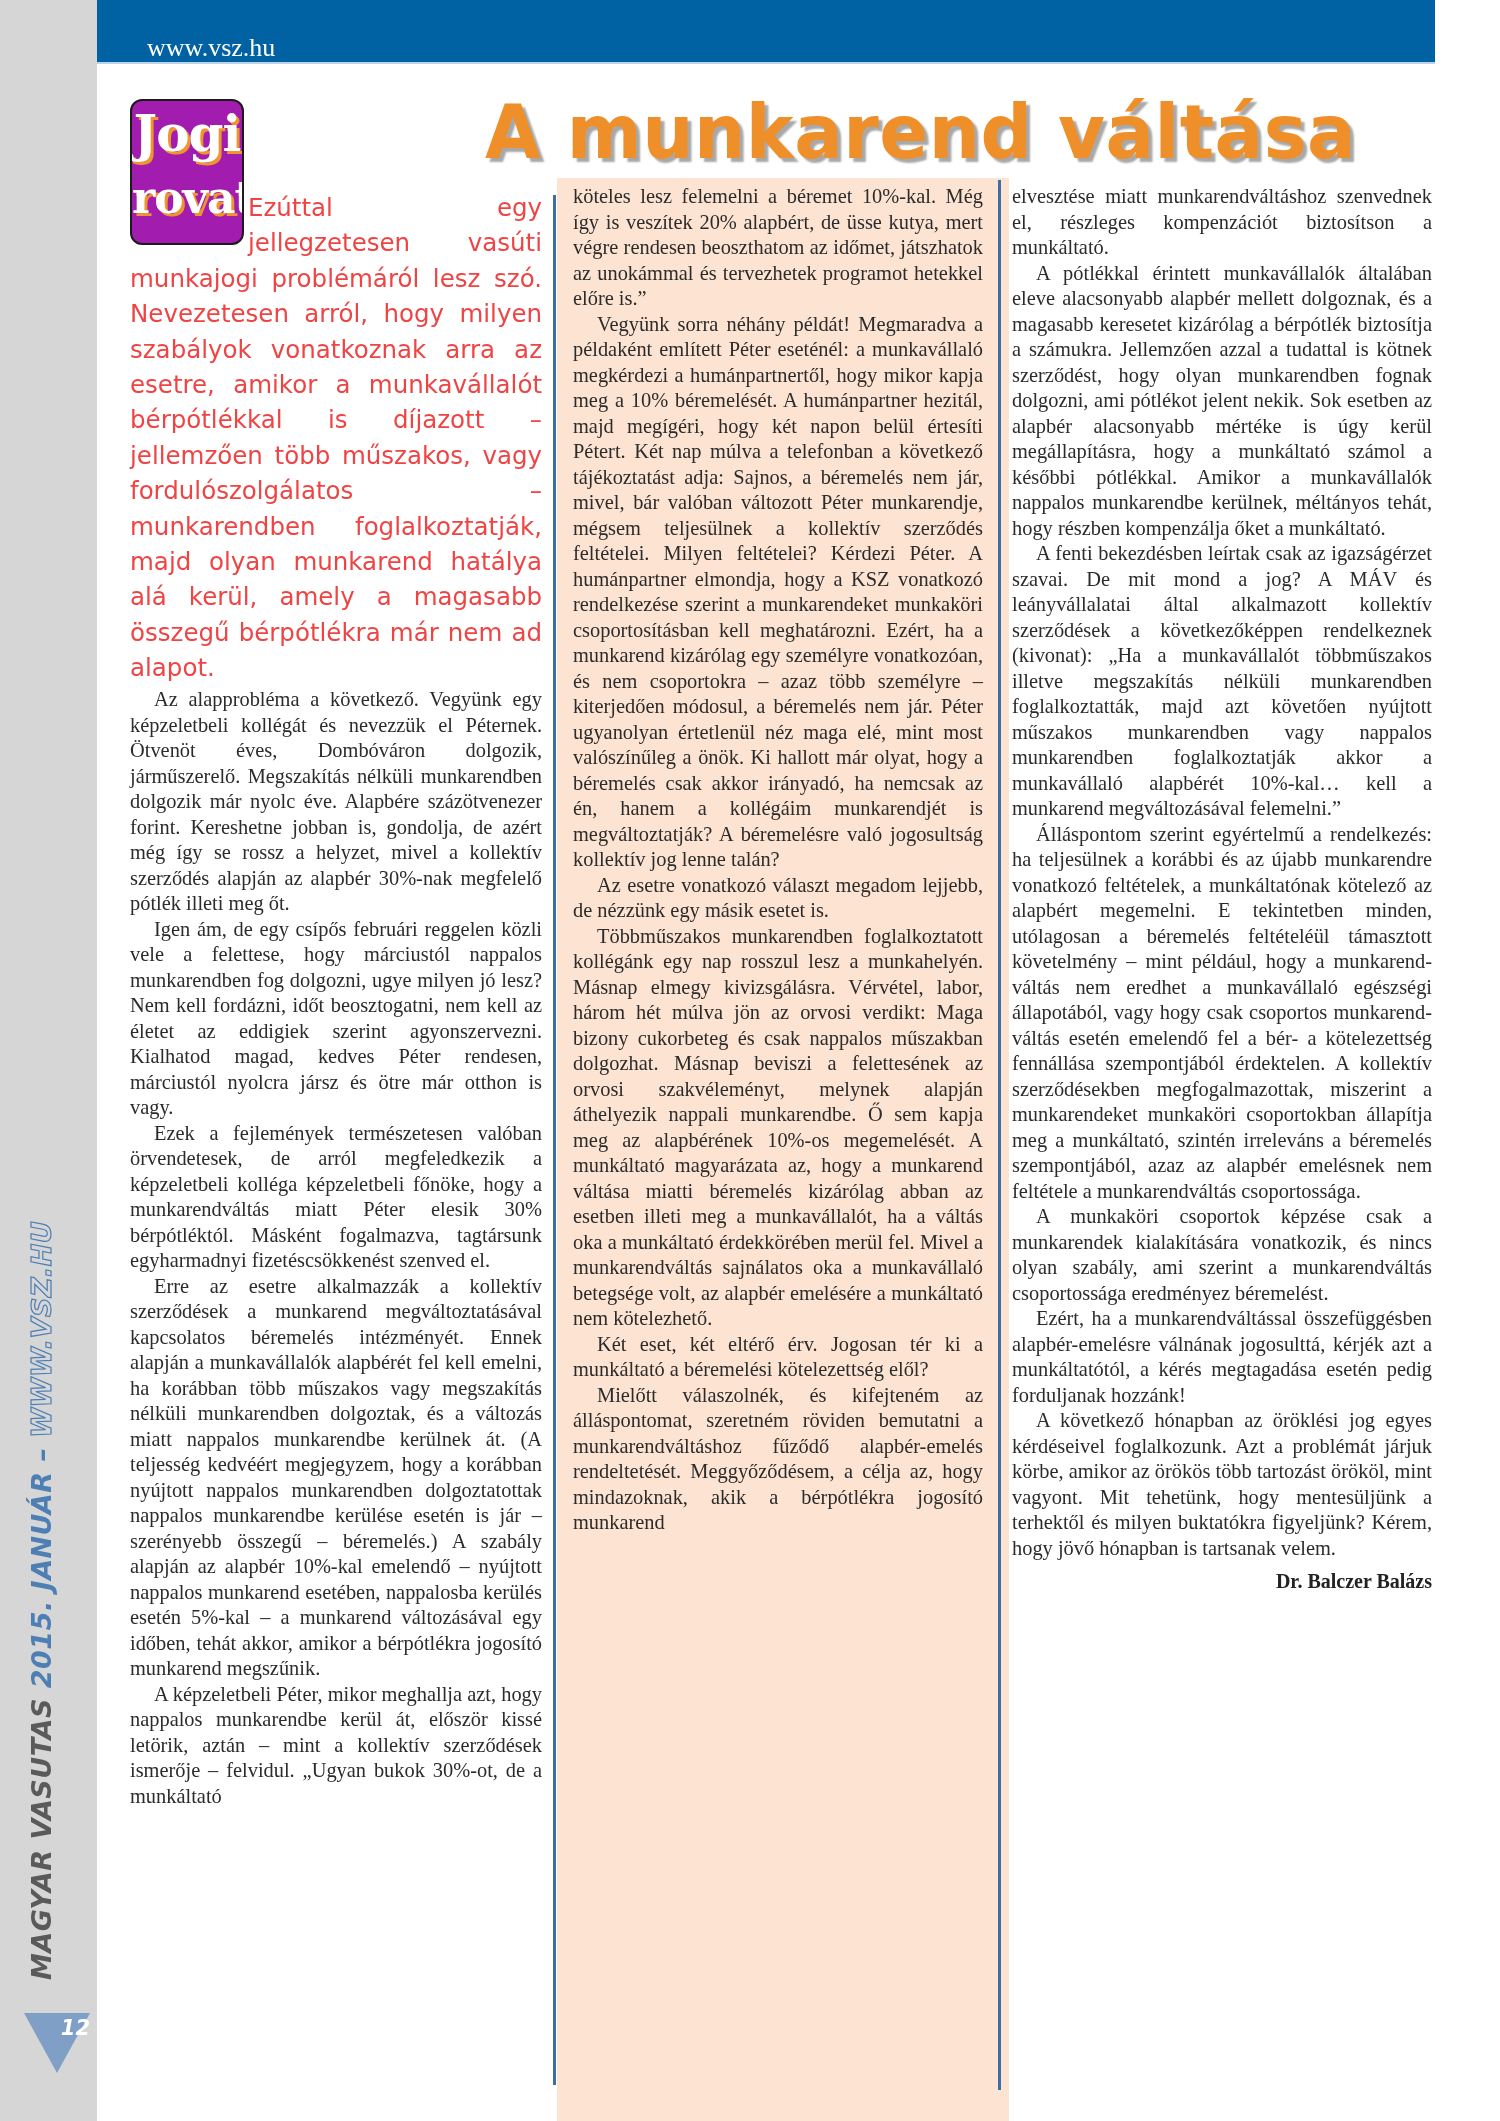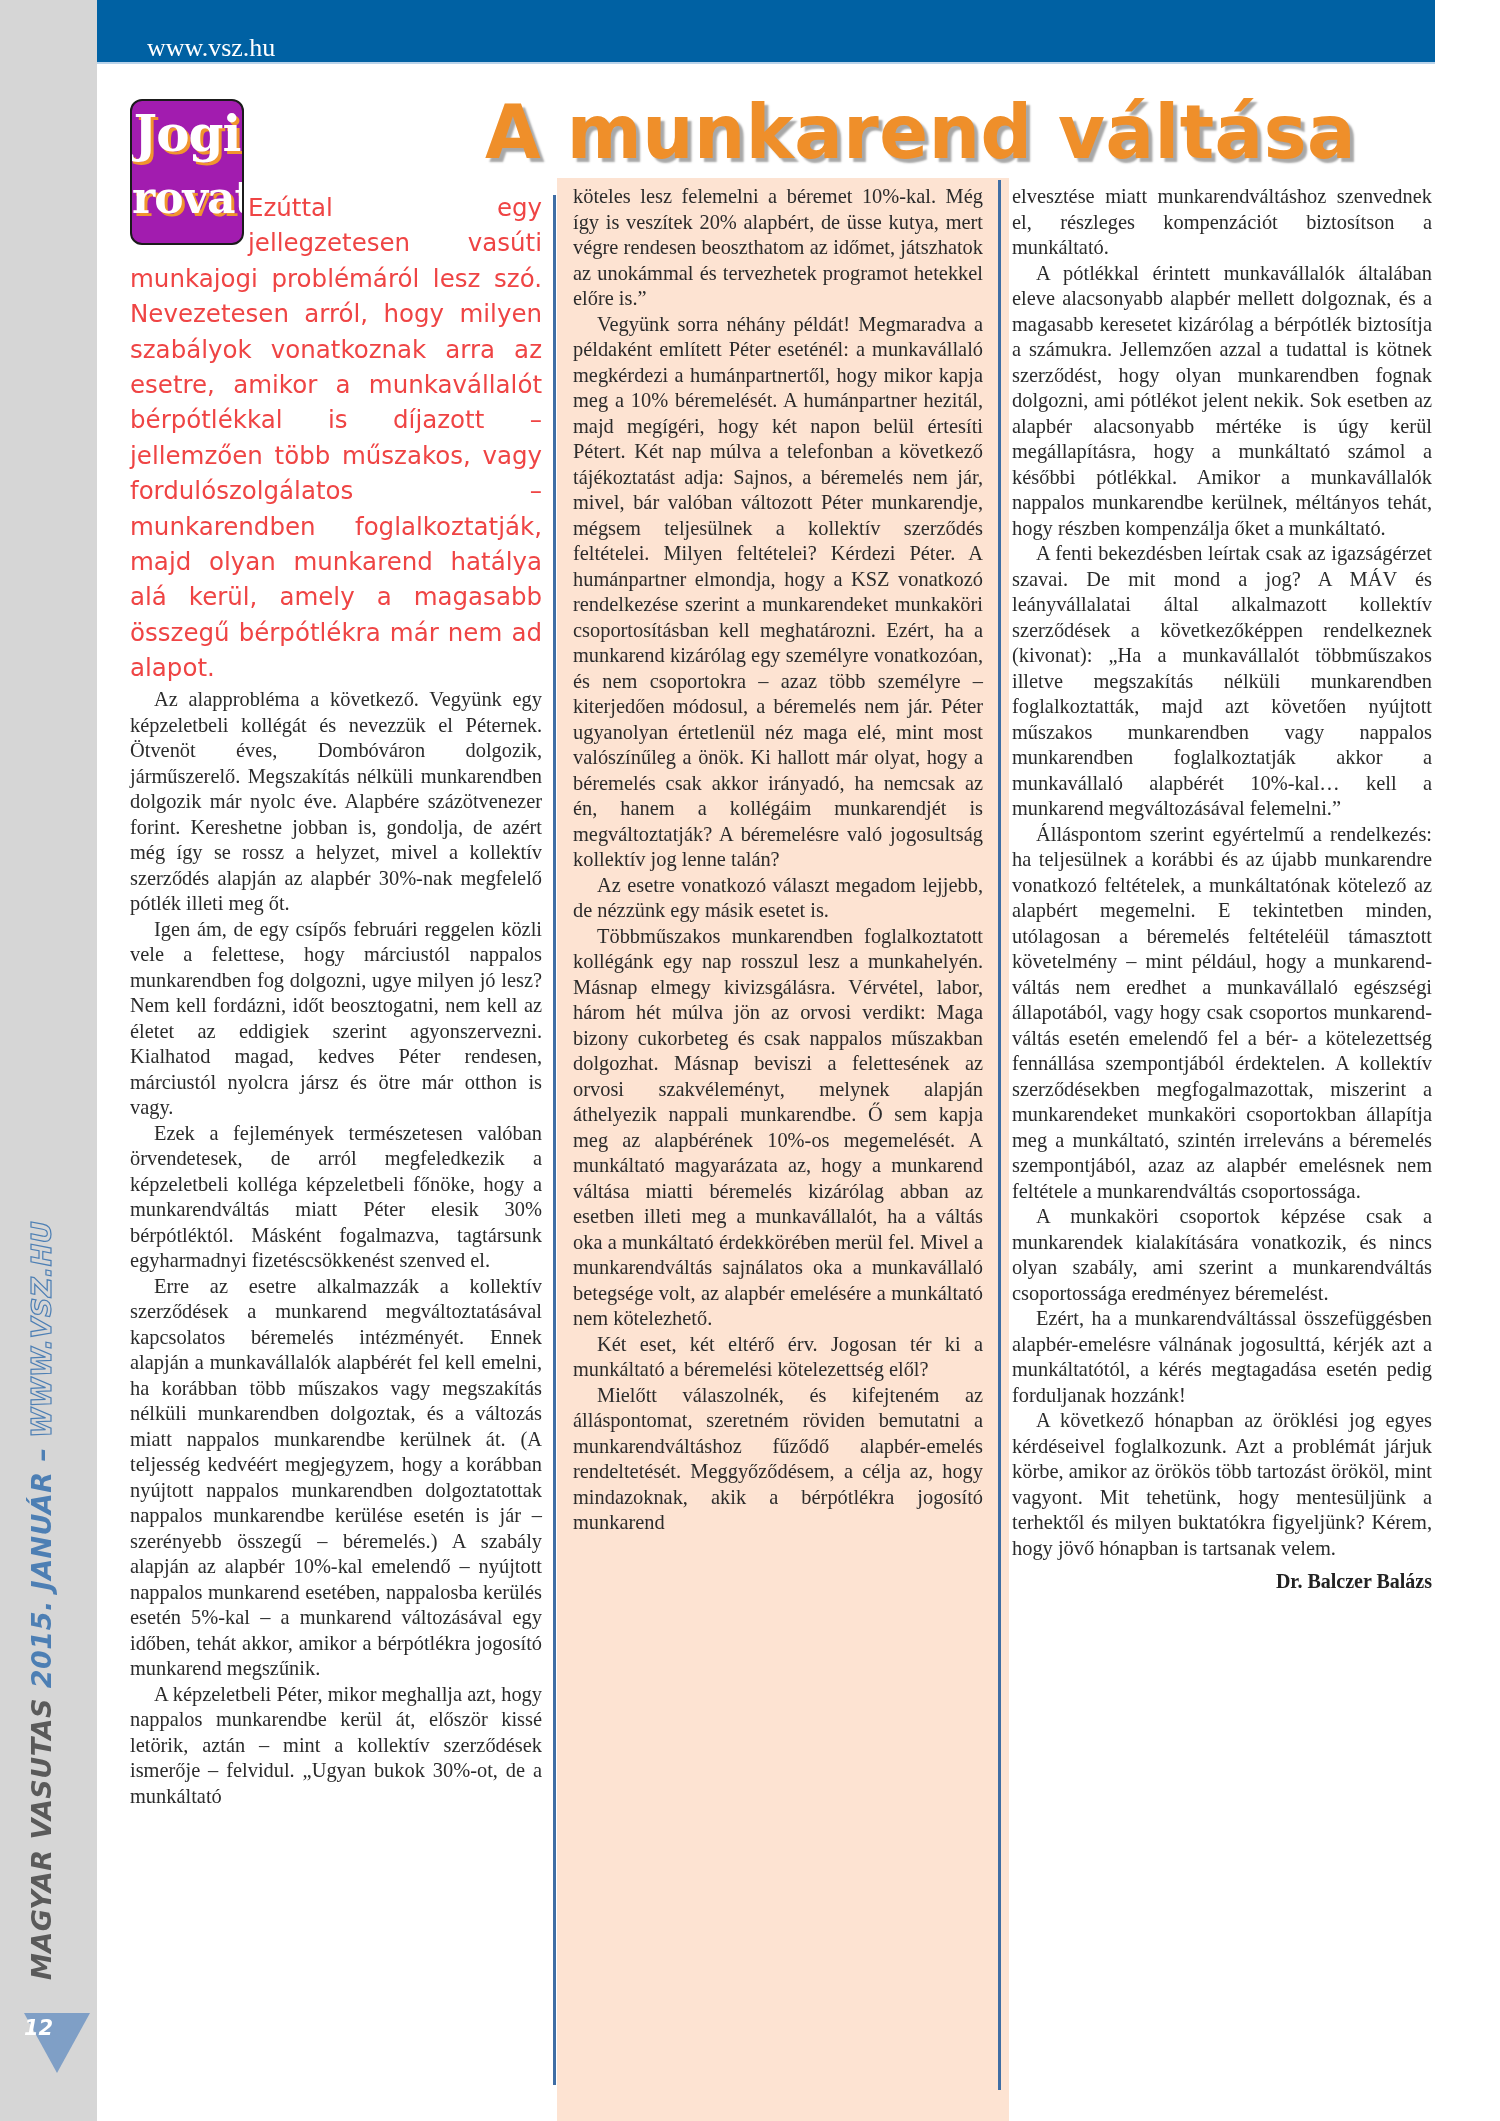--- a/index.html
+++ b/index.html
@@ -12,21 +12,21 @@
     transform: rotate(-90deg); transform-origin: 0 0;
     white-space: nowrap; font-family: "DejaVu Sans", sans-serif; font-weight: bold; font-style: italic;
     font-size: 27px; letter-spacing: 0.5px; width: 640px;
   }
   .vt-dark { color: #5a5a5a; }
   .vt-blue { color: #4d7fb4; }
   .vt-outline { color: #d6d6d6; -webkit-text-stroke: 1.2px #4d7fb4; }
 
   .page-triangle { position: absolute; left: 24px; top: 2013px; width: 0; height: 0;
     border-left: 33px solid transparent; border-right: 33px solid transparent; border-top: 60px solid #7f9fc6; }
-  .page-number { position: absolute; left: 24px; top: 2016px; width: 66px; text-align: left;
+  .page-number { position: absolute; left: 24px; top: 2016px; width: 66px; text-align: right;
     font-family: "DejaVu Sans", sans-serif; font-weight: bold; font-style: italic; font-size: 21px; color: #ffffff; }
 
   .header-bar { position: absolute; left: 97px; top: 0; width: 1338px; height: 64px; background: #0061a3;
     border-bottom: 2px solid #b9d3ea; }
   .header-url { position: absolute; left: 50px; top: 33px; font-family: "Liberation Serif", serif; font-size: 26px; color: #ffffff; }
 
   .logo { position: absolute; left: 130px; top: 99px; width: 114px; height: 146px;
     background: #a21caf; border: 2px solid #1b1b1b; border-radius: 12px; text-align: center; overflow: hidden; }
   .logo-line { display: block; font-family: "DejaVu Serif", serif; font-weight: bold; font-size: 50px; line-height: 66px;
     color: #ffffff; text-shadow: 3px 3px 0 #f0952e; letter-spacing: -1px; }

